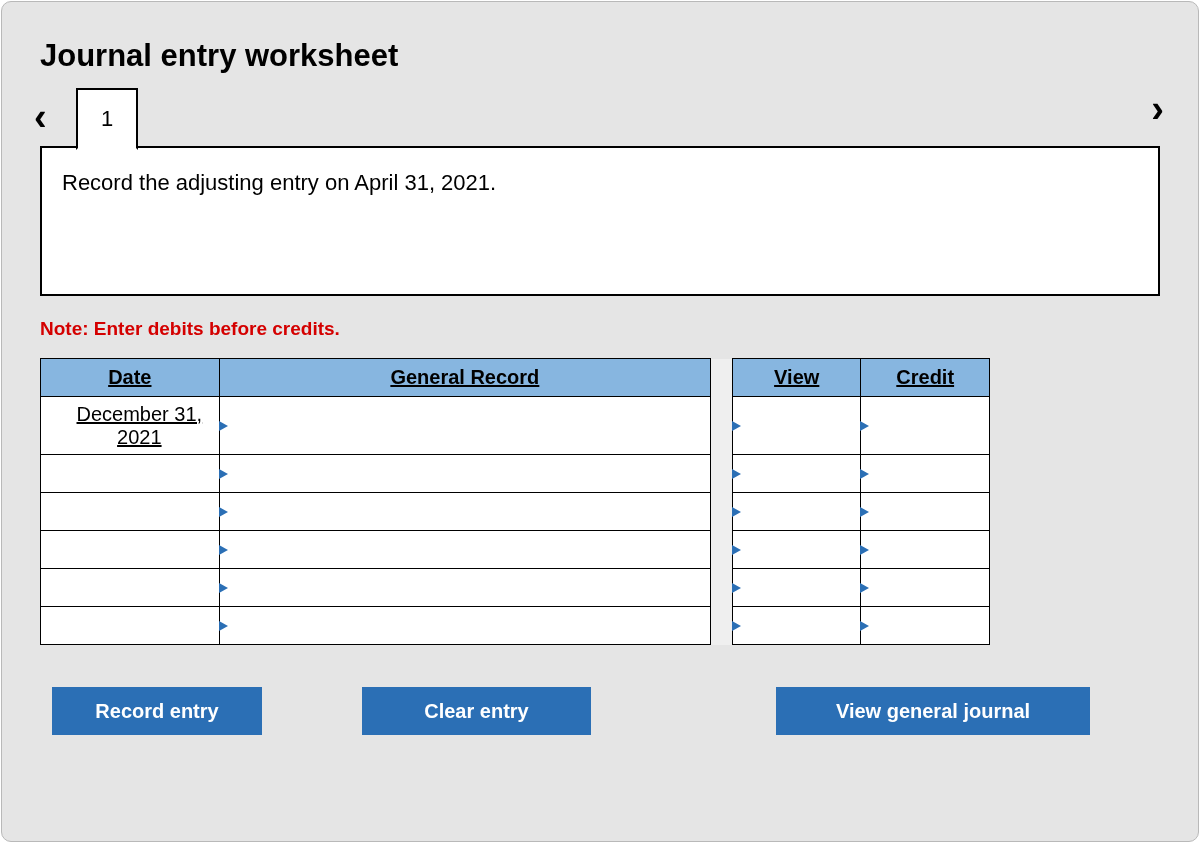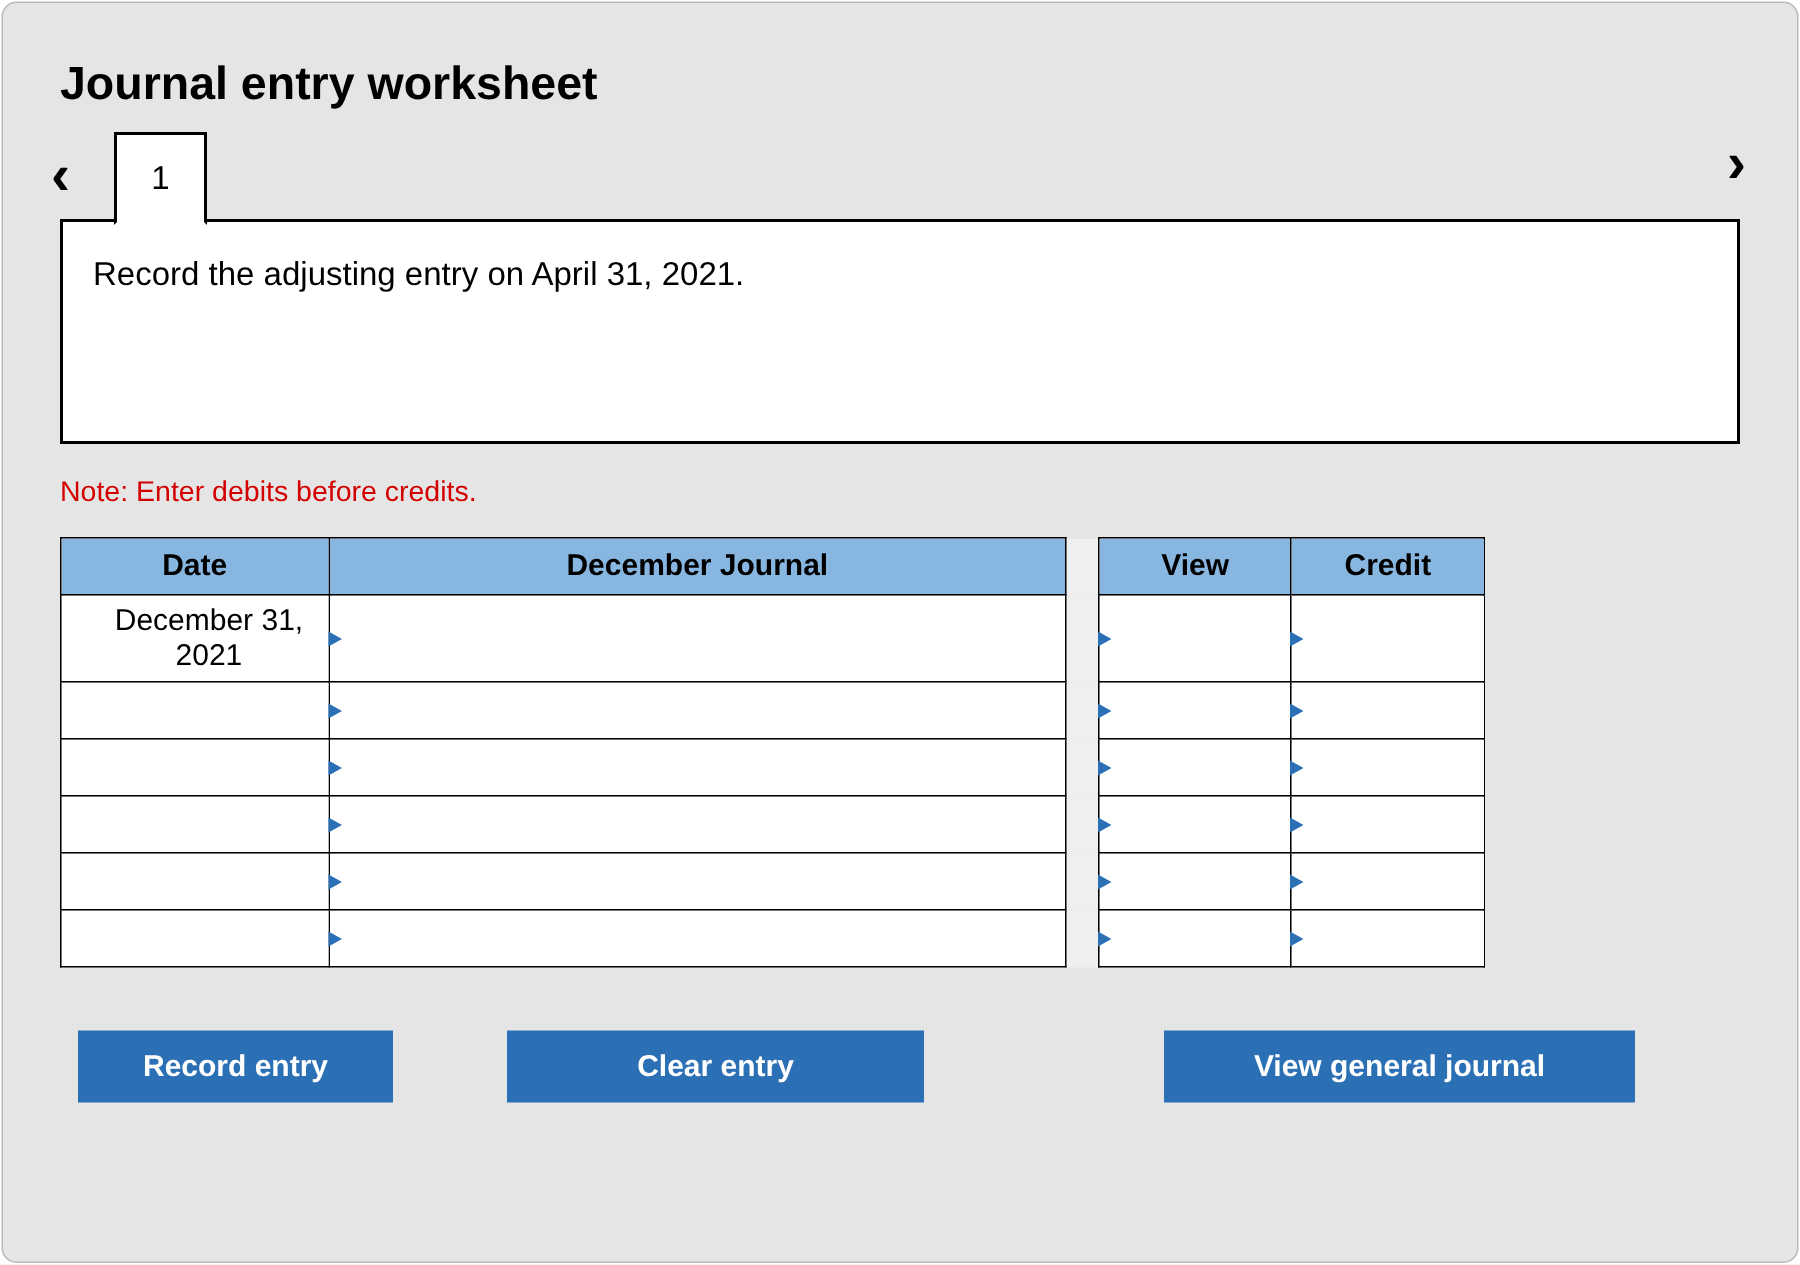--- a/index.html
+++ b/index.html
@@ -73,31 +73,33 @@
     font-family: Verdana, Arial, sans-serif;
     font-size: 22px;
     position: relative;
     margin-top: -2px;
   }
   .note {
     color: #d40000;
     font-family: Verdana, Arial, sans-serif;
     font-size: 19px;
     margin: 22px 0 18px 0;
+    font-weight: bold;
   }
   table.j {
     border-collapse: collapse;
     width: 950px;
   }
   table.j th, table.j td {
     border: 1px solid #000;
     font-family: Arial, Helvetica, sans-serif;
     font-size: 20px;
     text-align: center;
     position: relative;
+    text-decoration: underline;
   }
   table.j th {
     background: #87b6e0;
     font-weight: 700;
     height: 38px;
   }
   table.j td {
     background: #fff;
     height: 38px;
     padding-left: 20px;
@@ -134,21 +136,21 @@
     font-weight: 700;
     font-size: 20px;
     height: 48px;
     display: flex;
     align-items: center;
     justify-content: center;
     cursor: pointer;
     user-select: none;
   }
   .btn.record { width: 210px; margin-left: 12px; }
-  .btn.clear  { width: 278px; margin-left: 76px; }
+  .btn.clear  { width: 229px; margin-left: 100px; }
   .btn.view   { width: 314px; margin-left: auto; }
 </style>
 </head>
 <body>
 
 <div class="panel">
 
   <h1 class="title">Journal entry worksheet</h1>
 
   <div class="navrow">
@@ -162,21 +164,21 @@
   <div class="instruction-box">
     <span>Record the adjusting entry on April 31, 2021.</span>
   </div>
 
   <div class="note">Note: Enter debits before credits.</div>
 
   <table class="j">
     <thead>
       <tr>
         <th class="col-date">Date</th>
-        <th class="col-gj">December Journal</th>
+        <th class="col-gj">General Record</th>
         <th class="gap-th"></th>
         <th class="col-debit">View</th>
         <th class="col-credit">Credit</th>
       </tr>
     </thead>
     <tbody>
       <tr class="first">
         <td>December 31, 2021</td>
         <td class="tri"></td>
         <td class="gap-td"></td>

